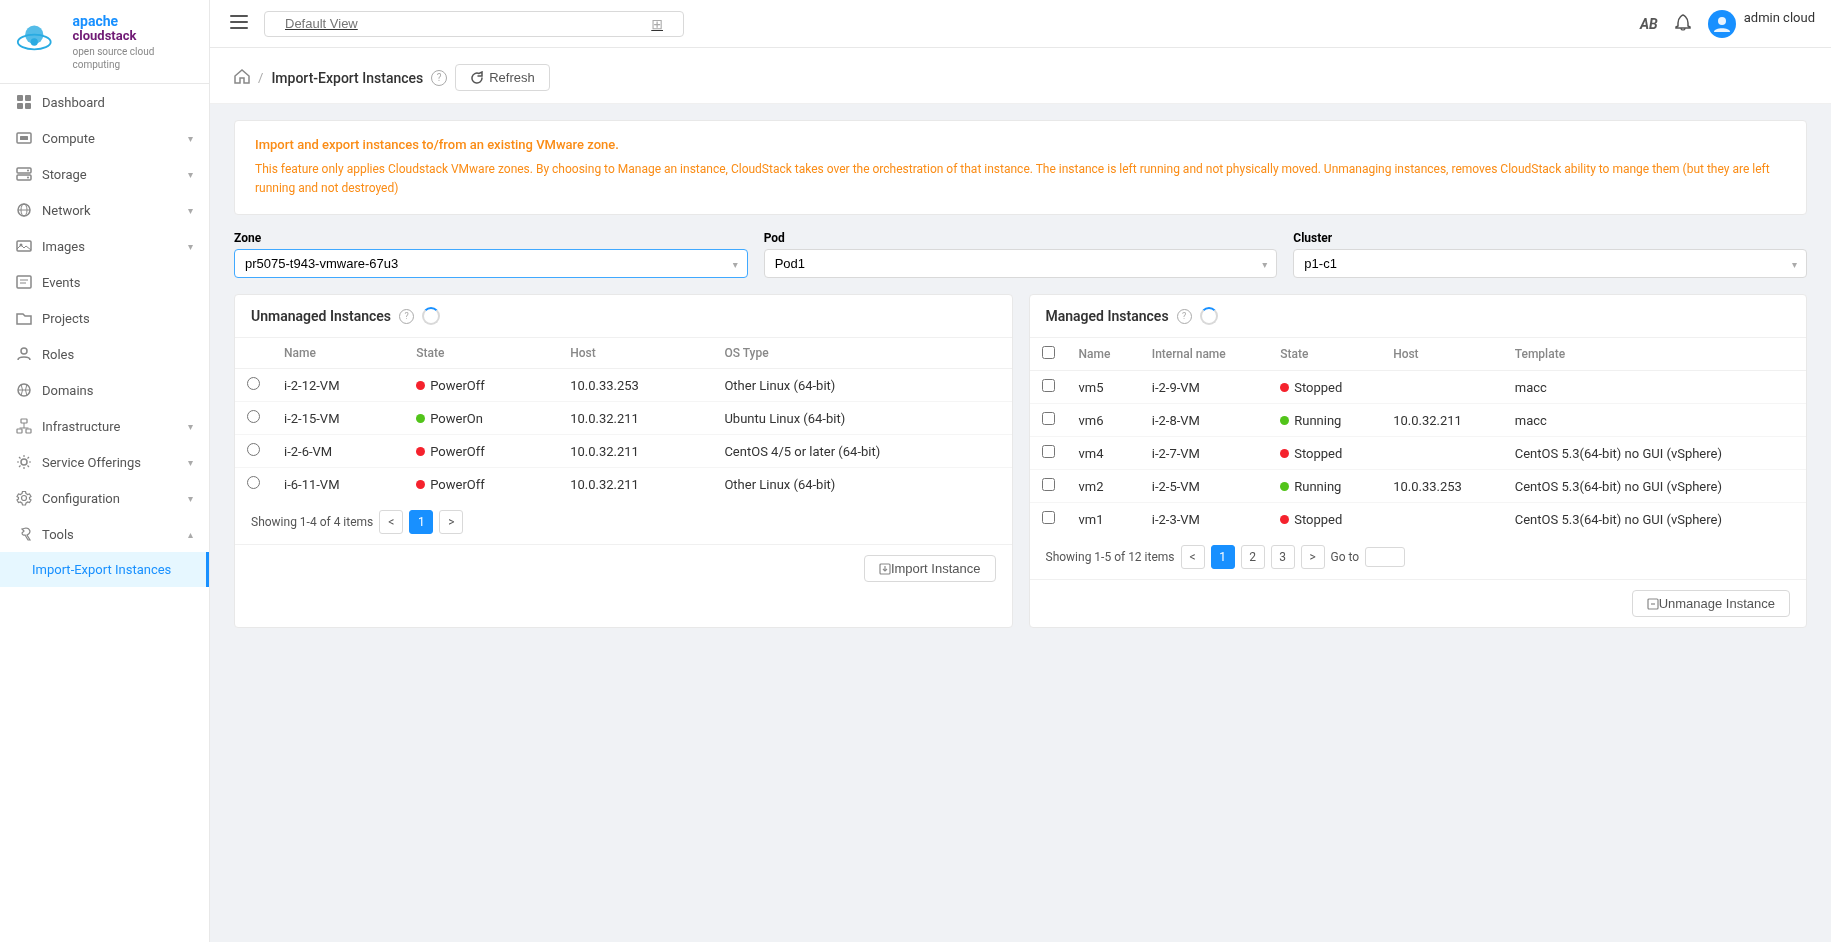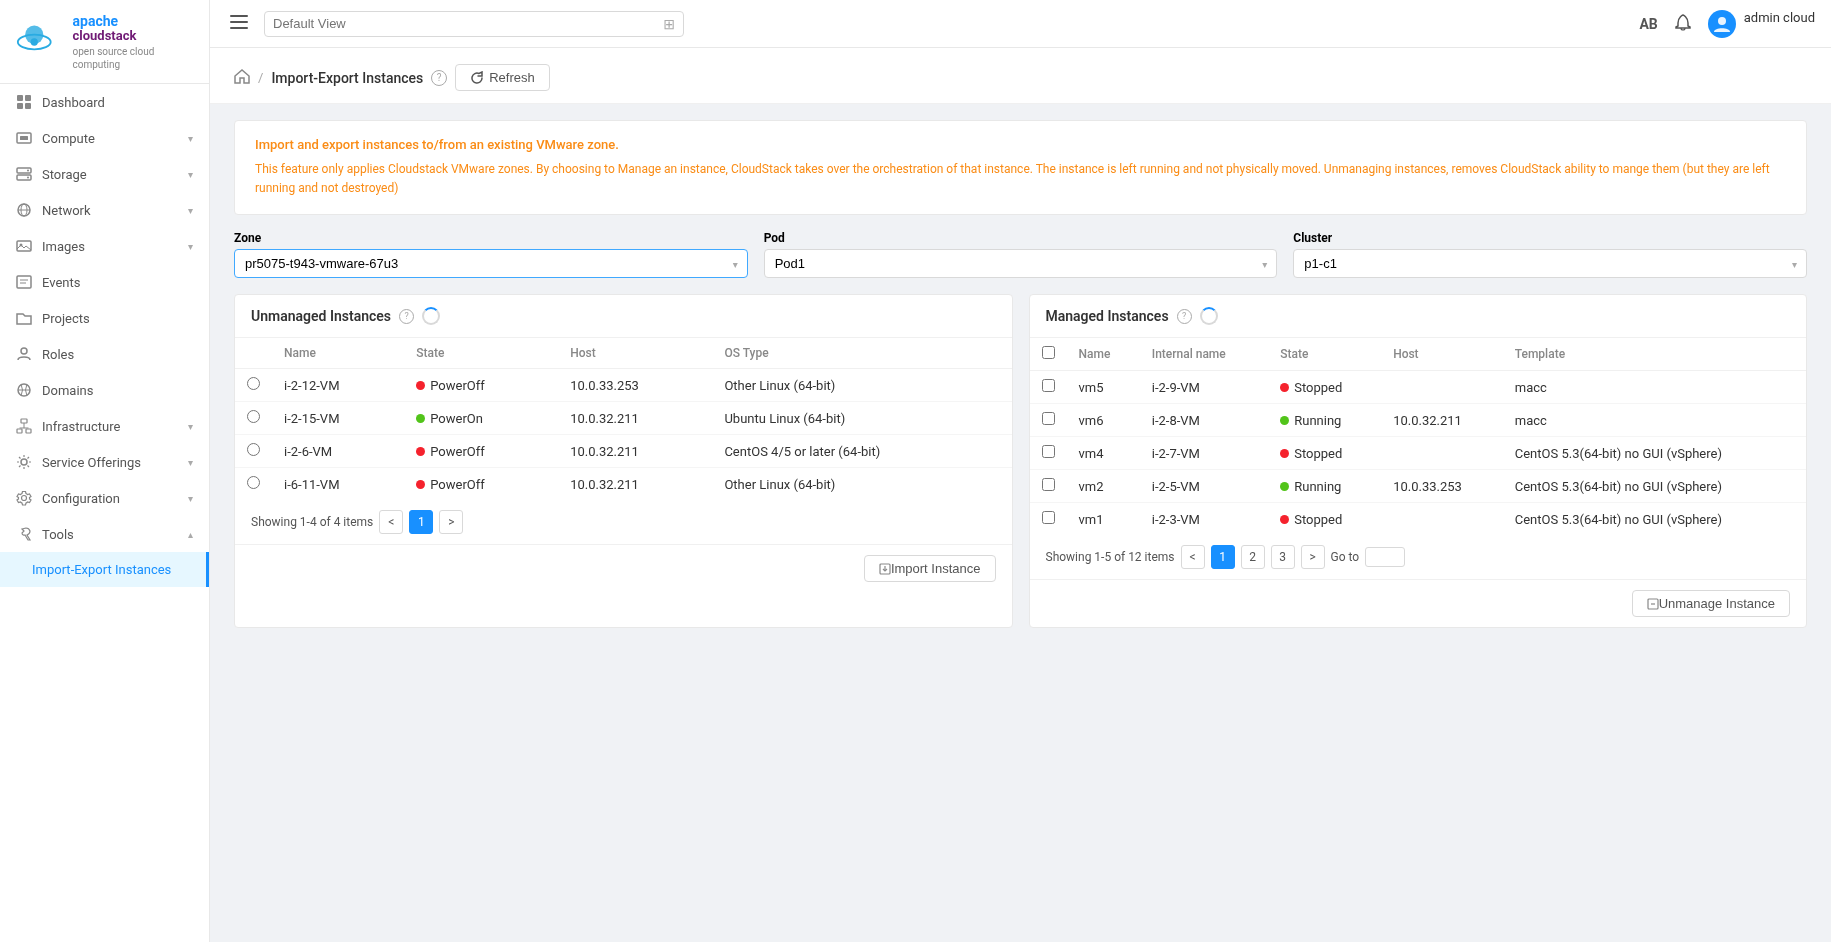--- a/index.html
+++ b/index.html
@@ -14,24 +14,24 @@
     .logo-text .sub { color: #888; font-size: 10px; }
     .nav-item { display: flex; align-items: center; padding: 10px 16px; cursor: pointer; color: #555; gap: 10px; position: relative; }
     .nav-item.active { background: #e6f7ff; color: #1890ff; border-right: 3px solid #1890ff; }
     .nav-item .nav-icon { width: 16px; height: 16px; display: flex; align-items: center; justify-content: center; color: #888; }
     .nav-item .nav-label { flex: 1; font-size: 13px; }
     .nav-item .chevron { font-size: 10px; color: #aaa; }
 
     
     .topbar { height: 48px; background: #fff; border-bottom: 1px solid #e8e8e8; display: flex; align-items: center; padding: 0 16px; gap: 12px; position: sticky; top: 0; z-index: 10; }
     .hamburger { cursor: pointer; padding: 4px; color: #555; font-size: 16px; }
-    .search-bar { flex: 0 0 420px; display: flex; align-items: center; border: 1px solid #d9d9d9; border-radius: 4px; padding: 4px 8px; gap: 8px; background: #fff; }
+    .search-bar { flex: 0 0 420px; display: flex; align-items: center; border: 1px solid #d9d9d9; border-radius: 4px; padding: 4px 20px; gap: 8px; background: #fff; text-decoration: underline; }
     .search-bar input { border: none; outline: none; font-size: 13px; flex: 1; }
     .topbar-right { margin-left: auto; display: flex; align-items: center; gap: 16px; }
-    .topbar-icon { cursor: pointer; color: #555; font-size: 18px; }
+    .topbar-icon { cursor: pointer; color: #555; font-size: 18px; font-style: italic; }
     .user-info { display: flex; align-items: flex-start; gap: 8px; cursor: pointer; }
     .user-avatar { width: 28px; height: 28px; border-radius: 50%; background: #1890ff; display: flex; align-items: center; justify-content: center; color: #fff; font-size: 12px; }
 
     
     .main { flex: 1; display: flex; flex-direction: column; overflow: hidden; }
     .content-area { flex: 1; overflow-y: auto; padding: 0; }
 
     
     .breadcrumb-bar { display: flex; align-items: center; padding: 16px 24px 12px; gap: 8px; background: #fff; border-bottom: 1px solid #f0f0f0; }
     .breadcrumb-home { color: #888; cursor: pointer; font-size: 15px; }

